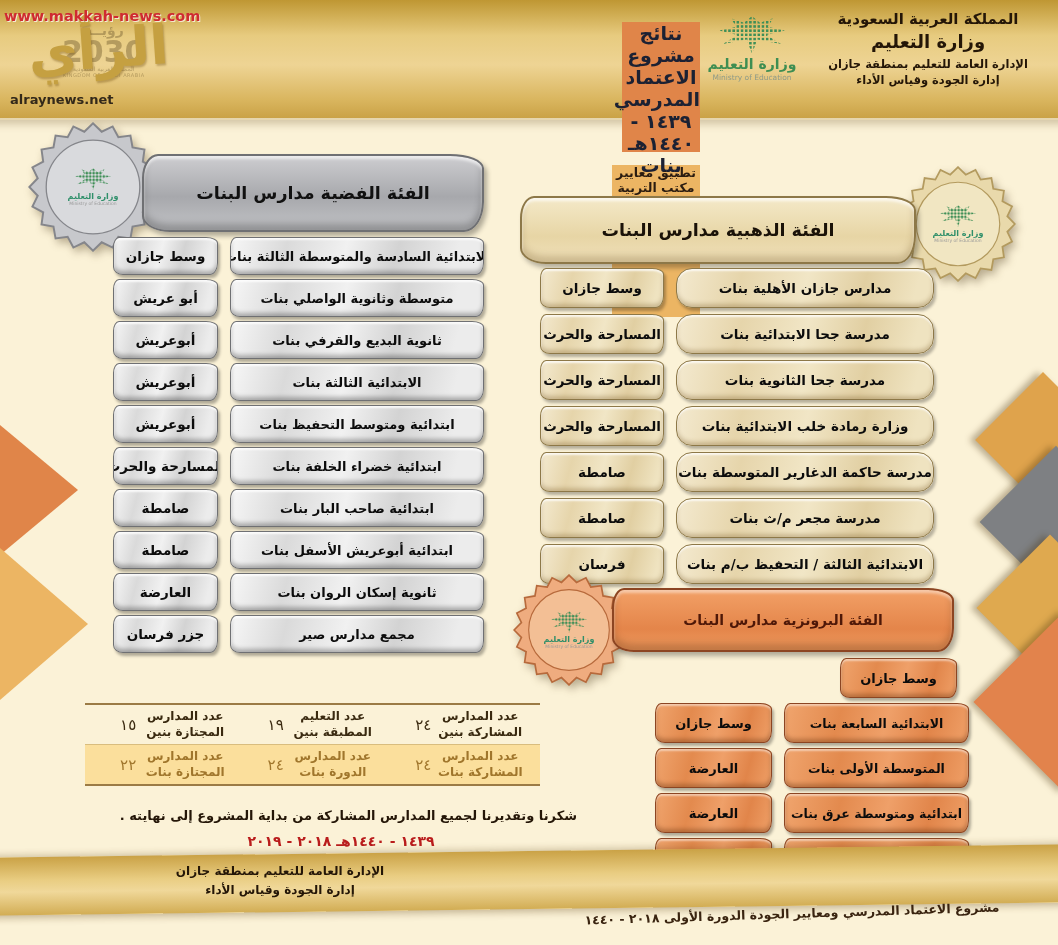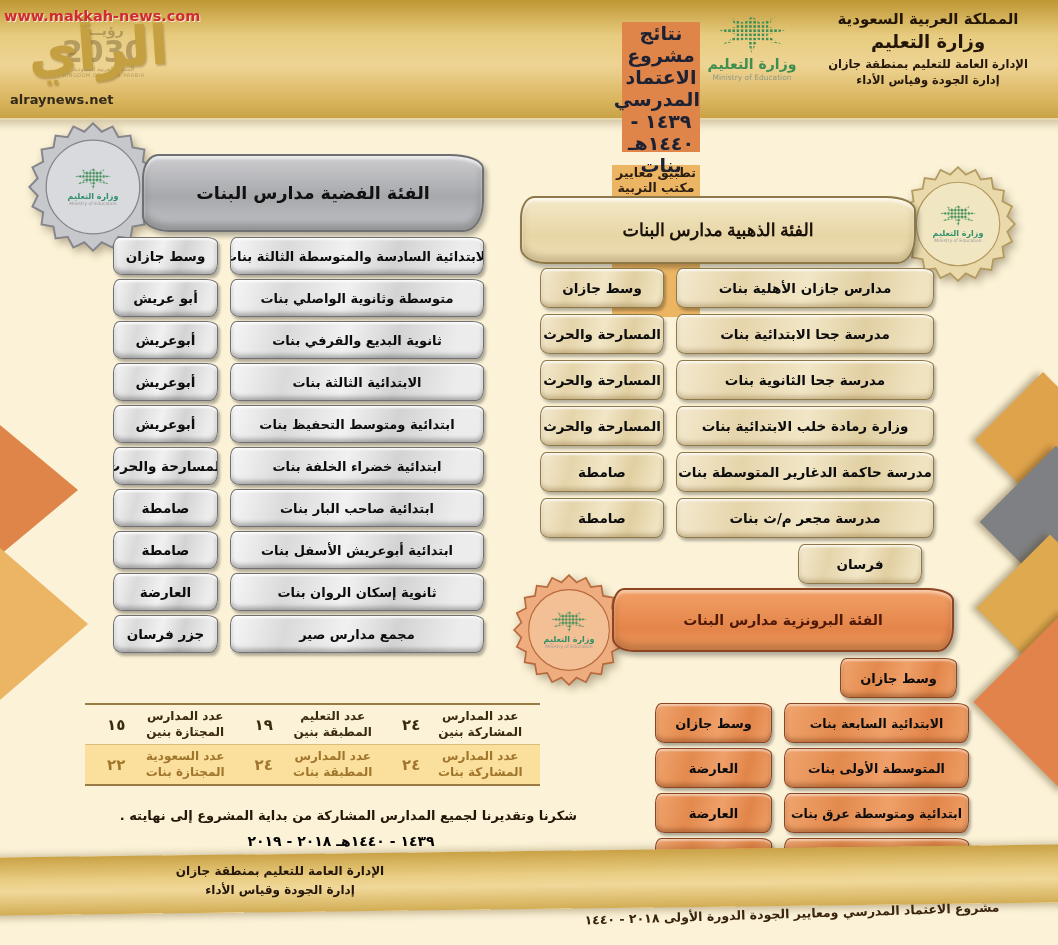--- a/index.html
+++ b/index.html
@@ -88,44 +88,44 @@
     box-shadow:inset 0 2px 2px rgba(255,255,255,.5),inset 0 -3px 4px rgba(90,40,10,.35),2px 3px 3px rgba(0,0,0,.3);}
 
   .list.silver{left:113px;top:237px;}
   .list.silver{gap:4px;}
   .list.silver .box{height:36px;font-size:13px;}
   .list.silver .school{width:252px;}
   .list.silver .region{width:103px;margin-right:12px;font-size:13.5px;}
 
   .list.goldlist{left:540px;top:268px;gap:6px;}
   .list.goldlist .box{height:38px;font-size:13.5px;}
-  .list.goldlist .school{width:256px;}
+  .list.goldlist .school{width:256px;border-radius:16px;}
   .list.goldlist .region{width:122px;margin-right:12px;}
 
   .list.bronzelist{left:655px;top:658px;gap:5px;}
   .list.bronzelist .box{height:38px;font-size:12.5px;}
   .list.bronzelist .school{width:183px;}
   .list.bronzelist .region{width:115px;margin-right:12px;font-size:13px;}
 
   
   .stats{position:absolute;left:85px;top:703px;width:455px;direction:rtl;
          border-top:2px solid #9b7b45;border-bottom:2px solid #9b7b45;}
   .stats .srow{display:flex;align-items:center;direction:rtl;padding:4px 6px;}
   .stats .srow.boys{color:#3a2a10;}
   .stats .srow.girls{background:#fbdf9c;color:#a0762c;border-top:1px solid #d9bd7e;}
   .stats .cell{display:flex;align-items:center;direction:rtl;width:33.3%;justify-content:center;}
   .stats .lbl{width:98px;font-size:12px;font-weight:bold;text-align:center;line-height:1.3;
               white-space:normal;}
-  .stats .val{width:40px;font-size:15px;font-weight:bold;text-align:center;}
+  .stats .val{width:40px;font-size:15px;font-weight:normal;}
 
   
   .thanks{position:absolute;left:105px;top:808px;width:472px;direction:rtl;text-align:right;
           font-size:13px;font-weight:bold;color:#241607;}
   .dates{position:absolute;left:105px;top:833px;width:472px;direction:rtl;text-align:center;
-         font-size:14px;font-weight:bold;color:#000000;letter-spacing:1px;}
+         font-size:14px;font-weight:bold;color:#b91c1c;letter-spacing:1px;}
   .foot-admin{position:absolute;left:130px;top:862px;width:300px;text-align:center;direction:rtl;
               font-size:12px;font-weight:bold;color:#241607;line-height:1.6;}
   .project-line{position:absolute;left:530px;top:906px;width:524px;direction:rtl;text-align:center;
                 font-size:12.5px;font-weight:bold;color:#3a2410;transform:rotate(-1.8deg);}
 
   
   .diamond{position:absolute;transform:rotate(45deg);box-shadow:-4px 4px 6px rgba(70,45,10,.35);}
   .d1{left:995px;top:392px;width:96px;height:96px;background:#dfa34c;}
   .d2{left:1002px;top:468px;width:108px;height:108px;background:#7e8083;}
   .d3{left:998px;top:556px;width:104px;height:104px;background:#dfa94f;}
@@ -289,21 +289,21 @@
       <svg viewBox="0 0 100 100" style="position:absolute;inset:0;width:100%;height:100%;z-index:1">
         <polygon points="99.0,50.0 92.5,56.7 96.6,65.1 88.3,69.5 89.6,78.8 80.4,80.4 78.8,89.6 69.5,88.3 65.1,96.6 56.7,92.5 50.0,99.0 43.3,92.5 34.9,96.6 30.5,88.3 21.2,89.6 19.6,80.4 10.4,78.8 11.7,69.5 3.4,65.1 7.5,56.7 1.0,50.0 7.5,43.3 3.4,34.9 11.7,30.5 10.4,21.2 19.6,19.6 21.2,10.4 30.5,11.7 34.9,3.4 43.3,7.5 50.0,1.0 56.7,7.5 65.1,3.4 69.5,11.7 78.8,10.4 80.4,19.6 89.6,21.2 88.3,30.5 96.6,34.9 92.5,43.3" fill="#e9d9ab" stroke="#b39a5e" stroke-width="1.5"></polygon>
         <circle cx="50" cy="50" r="36" fill="#f1e6c2" stroke="#b39a5e" stroke-width="1"></circle>
       </svg>
     <div class="inner">
       <div class="dots small"></div>
       <div class="seal-ar">وزارة التعليم</div>
       <div class="seal-en">Ministry of Education</div>
     </div>
   </div>
-  <div class="ribbon gold" style="left:520px;top:196px;width:392px;height:64px;font-family:Liberation Serif, serif;">
+  <div class="ribbon gold" style="left:520px;top:196px;width:392px;height:64px;">
     <span>الفئة الذهبية مدارس البنات</span>
   </div>
   <div class="list goldlist">
 
       <div class="row">
         <div class="box school gold-box">
           <span>مدارس جازان الأهلية بنات</span>
         </div>
         <div class="box region gold-box">
           <span>وسط جازان</span>
@@ -349,20 +349,23 @@
       <div class="row">
         <div class="box school gold-box">
           <span>مدرسة مجعر م/ث بنات</span>
         </div>
         <div class="box region gold-box">
           <span>صامطة</span>
         </div>
       </div>
 
       <div class="row">
+        <div class="box school gold-box">
+          <span>الابتدائية الثالثة / التحفيظ ب/م بنات</span>
+        </div>
         <div class="box region gold-box">
           <span>فرسان</span>
         </div>
       </div>
     </div>
 
   <div class="seal" style="left:513px;top:574px;width:112px;height:112px;">
       <svg viewBox="0 0 100 100" style="position:absolute;inset:0;width:100%;height:100%;z-index:1">
         <polygon points="99.0,50.0 92.5,56.7 96.6,65.1 88.3,69.5 89.6,78.8 80.4,80.4 78.8,89.6 69.5,88.3 65.1,96.6 56.7,92.5 50.0,99.0 43.3,92.5 34.9,96.6 30.5,88.3 21.2,89.6 19.6,80.4 10.4,78.8 11.7,69.5 3.4,65.1 7.5,56.7 1.0,50.0 7.5,43.3 3.4,34.9 11.7,30.5 10.4,21.2 19.6,19.6 21.2,10.4 30.5,11.7 34.9,3.4 43.3,7.5 50.0,1.0 56.7,7.5 65.1,3.4 69.5,11.7 78.8,10.4 80.4,19.6 89.6,21.2 88.3,30.5 96.6,34.9 92.5,43.3" fill="#efac7f" stroke="#b76a3c" stroke-width="1.5"></polygon>
         <circle cx="50" cy="50" r="36" fill="#f3bf95" stroke="#b76a3c" stroke-width="1"></circle>
@@ -440,26 +443,26 @@
         </div>
       </div>
     <div class="srow girls">
 
         <div class="cell">
           <div class="lbl">عدد المدارس المشاركة بنات</div>
           <div class="val">٢٤</div>
         </div>
 
         <div class="cell">
-          <div class="lbl">عدد المدارس المطبقة بنات</div>
+          <div class="lbl">عدد المدارس الدورة بنات</div>
           <div class="val">٢٤</div>
         </div>
 
         <div class="cell">
-          <div class="lbl">عدد السعودية المجتازة بنات</div>
+          <div class="lbl">عدد المدارس المجتازة بنات</div>
           <div class="val">٢٢</div>
         </div>
       </div>
   </div>
 
   <div class="thanks">شكرنا وتقديرنا لجميع المدارس المشاركة من بداية المشروع إلى نهايته .</div>
   <div class="dates">١٤٣٩ - ١٤٤٠هـ   ٢٠١٨ - ٢٠١٩</div>
 
   <div class="band-bottom"></div>
   <div class="foot-admin">

